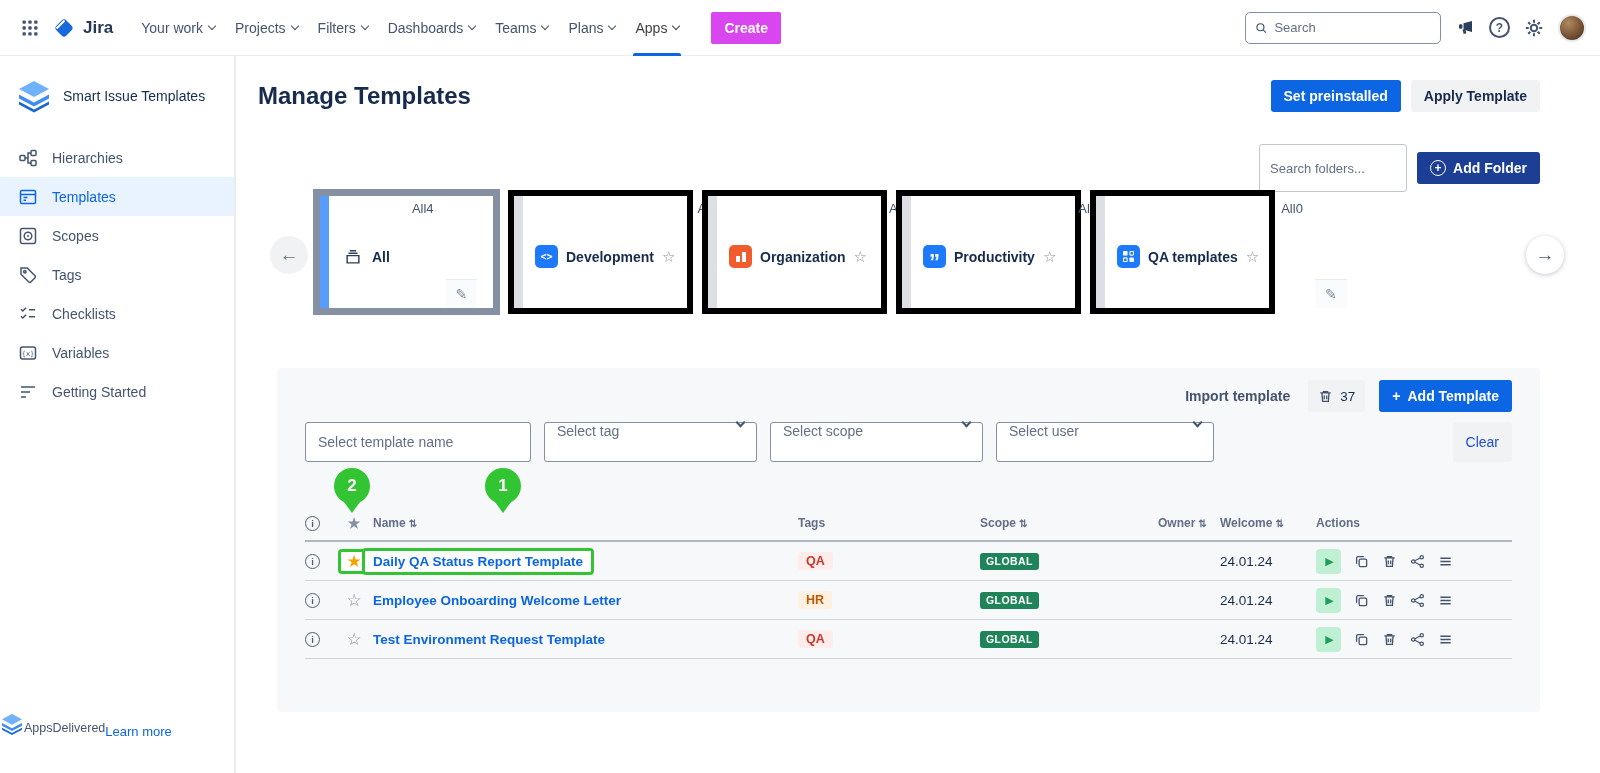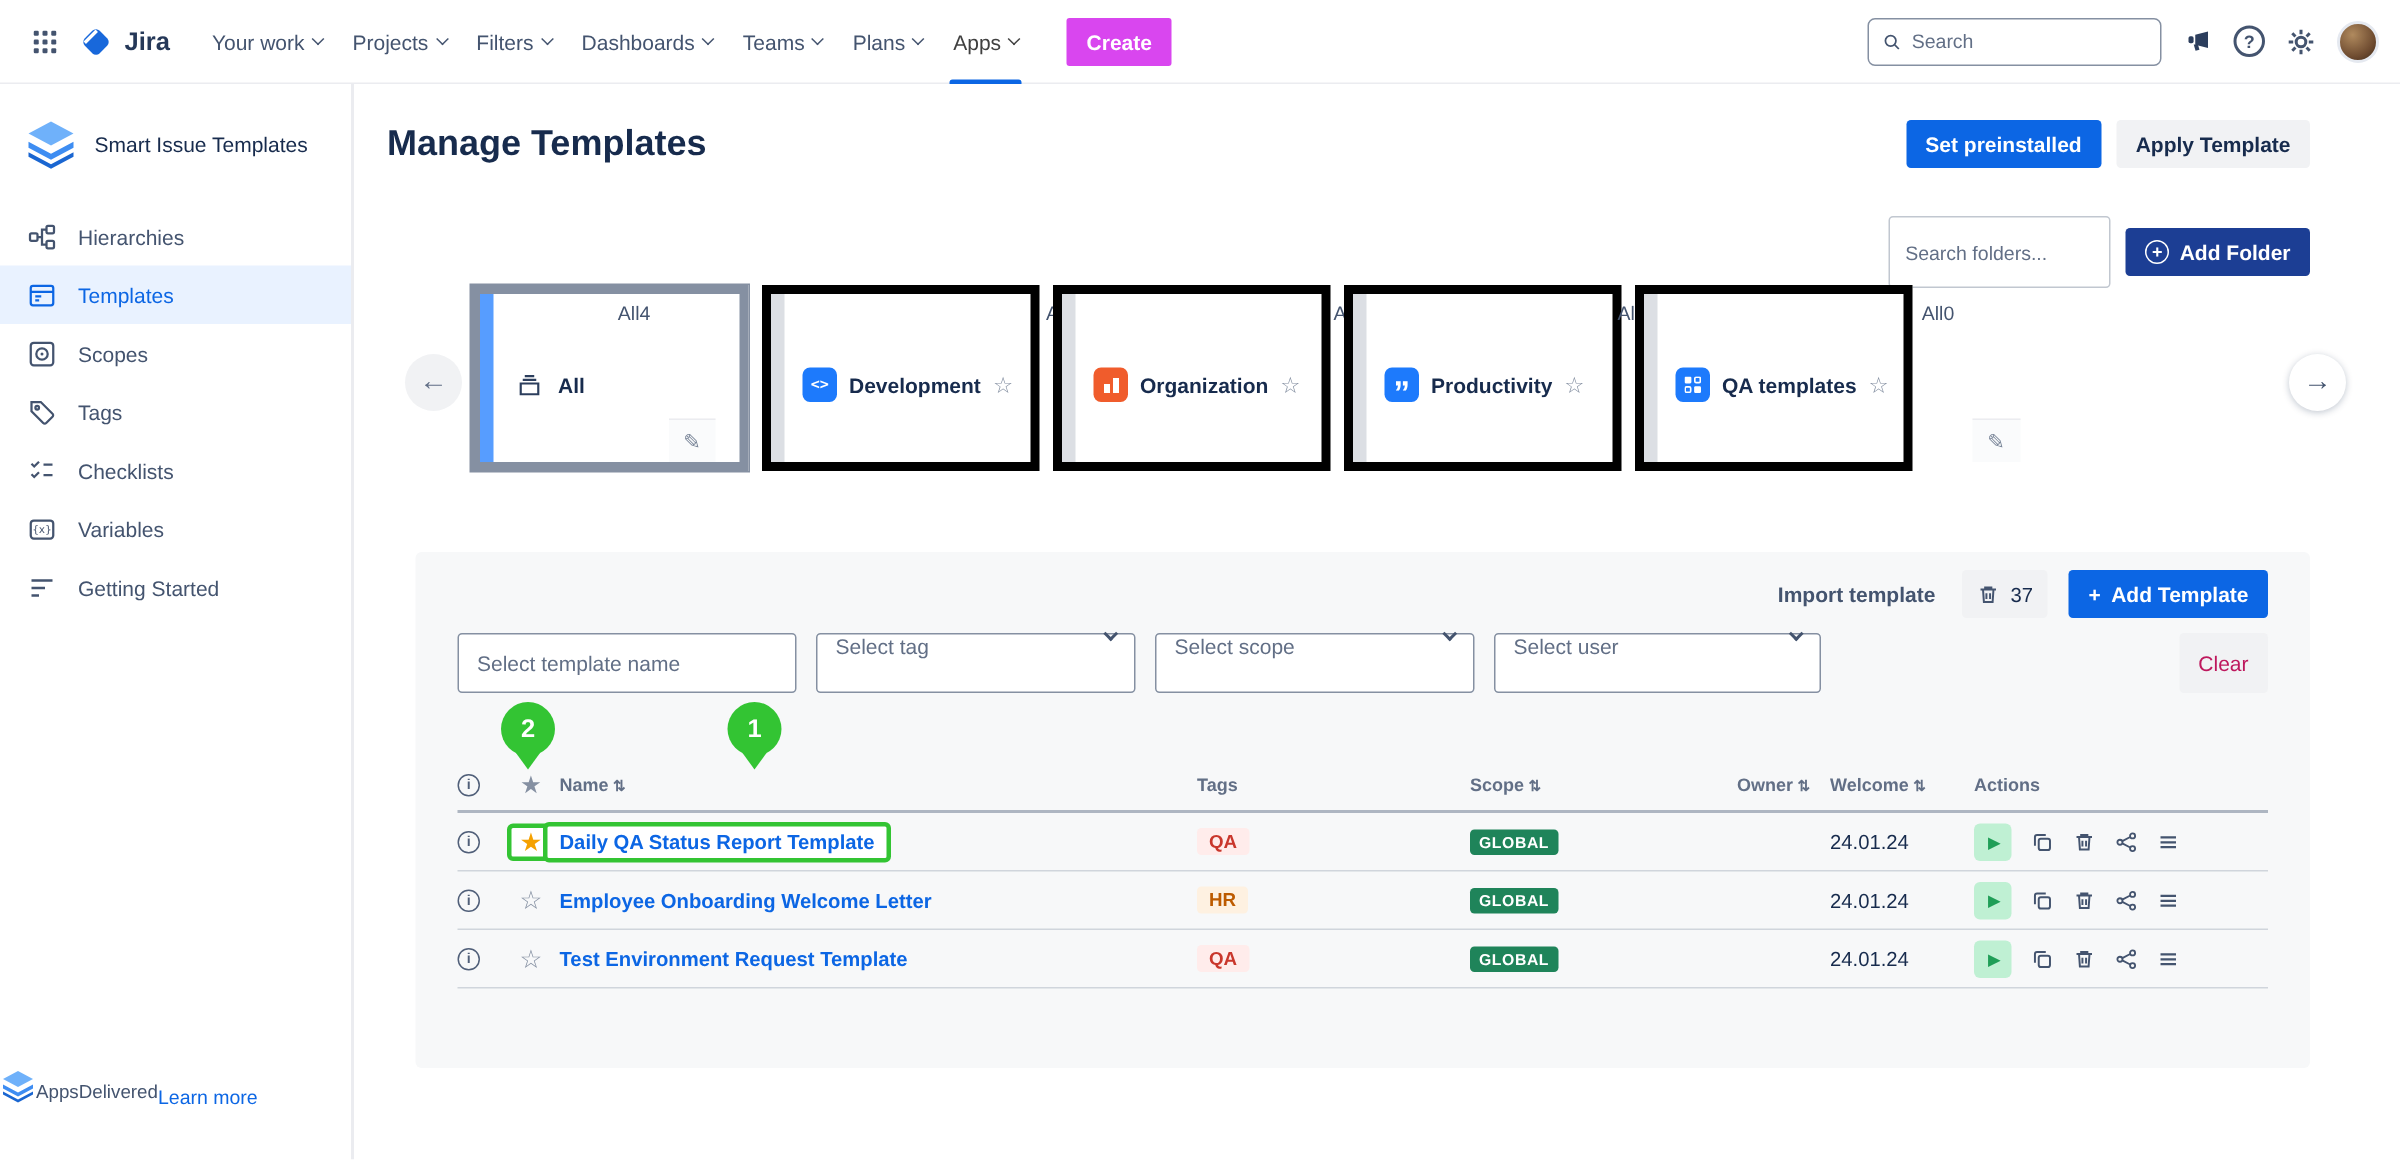--- a/index.html
+++ b/index.html
@@ -85,21 +85,21 @@
   .panel{position:absolute;top:312px;left:39px;right:60px;height:344px;background:#F7F8F9;border-radius:4px;padding:12px 28px;}
   .panel-top{display:flex;align-items:center;justify-content:flex-end;gap:14px;height:32px;}
   .import-lbl{font-weight:bold;color:#44546F;font-size:14px;cursor:pointer;margin-right:4px;}
   .trash-btn{background:#F1F2F4;border:none;border-radius:3px;height:32px;padding:0 10px;display:flex;align-items:center;gap:7px;font-size:13.5px;color:#172B4D;cursor:pointer;font-family:inherit;}
   .filters{display:flex;gap:13px;margin-top:10px;}
   .f-input{height:40px;width:226px;border:1px solid #8590A2;border-radius:3px;background:#fff;padding:0 12px;font-size:14px;font-family:inherit;color:#172B4D;outline:none;}
   .f-input::placeholder{color:#626F86;}
   .f-select{height:40px;border:1px solid #8590A2;border-radius:3px;background:#fff;padding:0 12px;display:flex;align-items:flex-start;justify-content:space-between;color:#626F86;font-size:14px;cursor:pointer;}
   .f-select .chev{width:7px;height:7px;border-right:2px solid #44546F;border-bottom:2px solid #44546F;transform:rotate(45deg);margin-top:-4px;}
   .w1{width:213px;} .w2{width:213px;} .w3{width:213px;} .w4{width:218px;}
-  .clear-btn{margin-left:auto;height:40px;background:#F1F2F4;border:none;border-radius:3px;padding:0 13px;font-size:14px;color:#be185d;cursor:pointer;font-family:inherit;}
+  .clear-btn{margin-left:auto;height:40px;background:#F1F2F4;border:none;border-radius:3px;padding:0 13px;font-size:14px;color:#1d4ed8;cursor:pointer;font-family:inherit;}
 
   .tbl{margin-top:44px;}
   .trow{display:grid;grid-template-columns:30px 38px 425px 182px 178px 62px 96px 1fr;align-items:center;}
   .trow.thead{height:36px;border-bottom:2px solid #AEB6C2;font-size:12px;font-weight:bold;color:#626F86;}
   .trow.tr{height:39px;border-bottom:1px solid #D0D5DC;}
   .sort{font-size:10px;color:#626F86;margin-left:3px;}
   .info-ic{width:15px;height:15px;border:1.5px solid #505F79;border-radius:50%;display:flex;align-items:center;justify-content:center;font-size:9.5px;font-weight:bold;color:#505F79;cursor:pointer;}
   .star-cell{display:flex;justify-content:center;}
   .star{font-size:17px;color:#8590A2;cursor:pointer;line-height:1;}
   .star.filled{color:#F5A100;}

